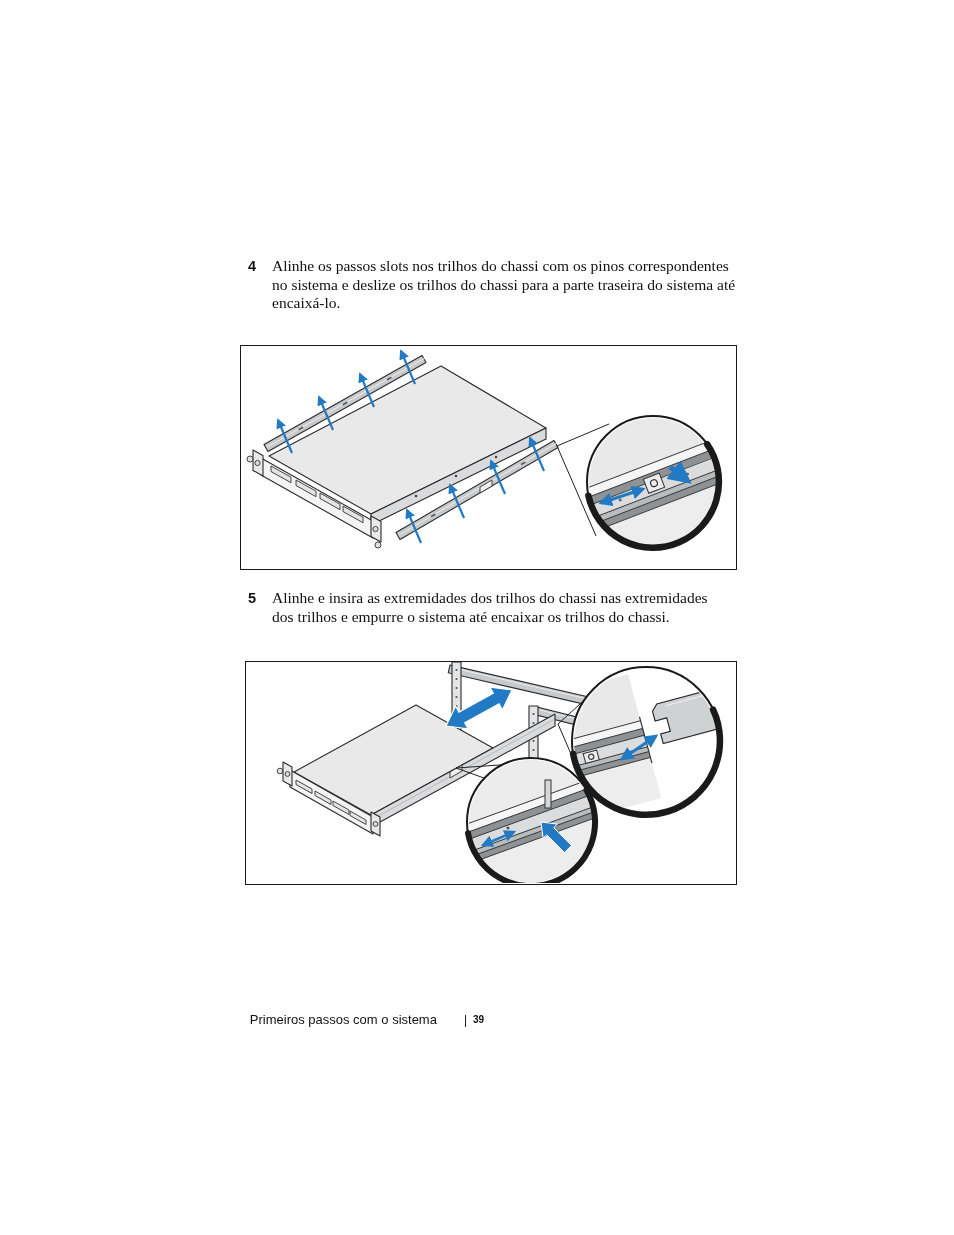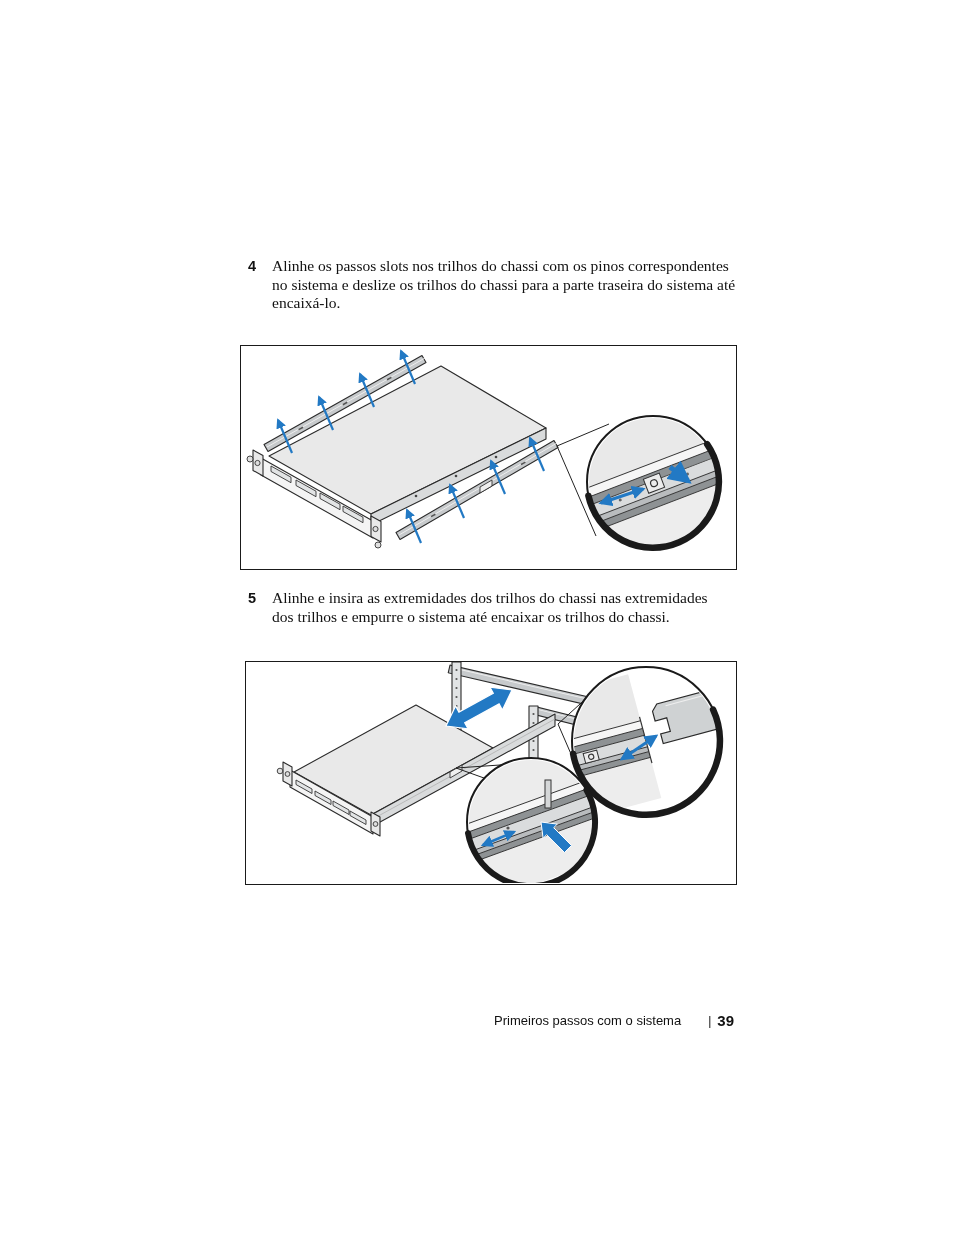--- a/index.html
+++ b/index.html
@@ -8,25 +8,25 @@
   .step{position:absolute;display:flex;align-items:flex-start;}
   .step-num{width:24px;flex:0 0 24px;font-family:"Liberation Sans",sans-serif;
             font-weight:bold;font-size:14.5px;line-height:18.6px;color:#111;}
   .step-text{width:470px;font-size:15.5px;line-height:18.6px;white-space:pre-line;color:#111;}
   #step4{left:248px;top:257px;}
   #step5{left:248px;top:589px;}
   .figure-box{position:absolute;border:1.4px solid #1a1a1a;background:#fff;box-sizing:border-box;}
   #figure1{left:240px;top:345px;width:497px;height:225px;}
   #figure2{left:245px;top:661px;width:492px;height:224px;}
   .figure-box svg{display:block;}
-  .footer{position:absolute;top:1012px;left:0;width:734px;display:flex;justify-content:flex-end;
+  .footer{position:absolute;top:1012px;left:0;width:734px;display:flex;justify-content:center;
           align-items:center;font-family:"Liberation Sans",sans-serif;}
   .footer-title{font-size:13px;color:#111;}
   .footer-sep{font-size:12px;color:#111;margin-left:27px;transform:scaleY(1.1);}
-  .footer-page{font-size:15px;font-weight:bold;color:#111;margin-left:6px;}
+  .footer-page{font-size:10px;font-weight:bold;color:#111;margin-left:6px;}
   
   .baf{fill:var(--arrow-blue);}
   .ba{stroke:var(--arrow-blue);}
   .outline{stroke:#2b2b2b;stroke-width:1.1;stroke-linejoin:round;}
   .thin{stroke:#333;stroke-width:0.9;}
 </style>
 </head>
 <body>
 
 <div class="page">

